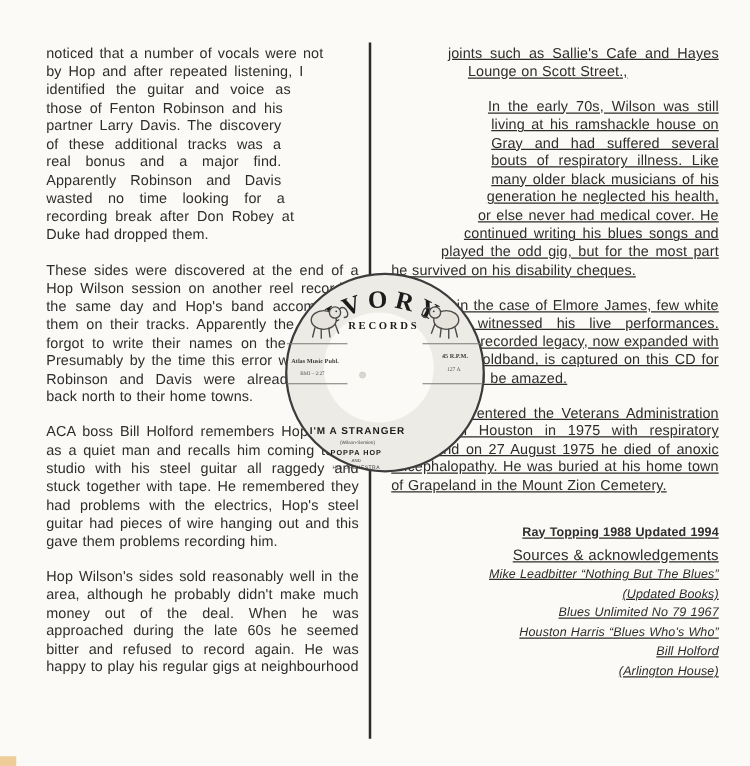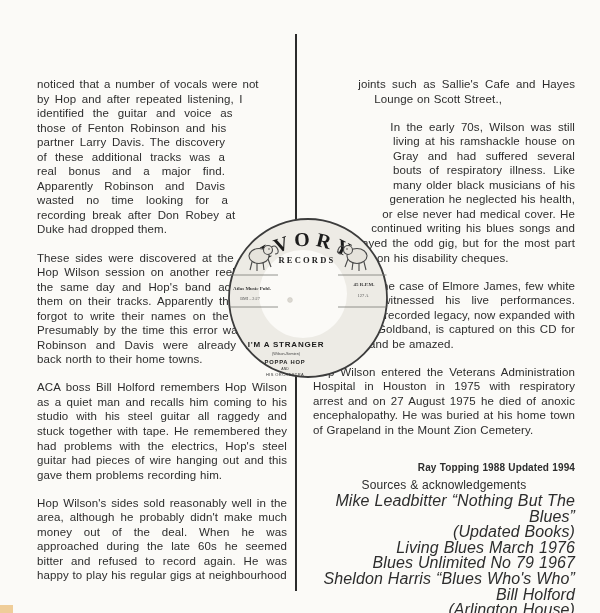--- a/index.html
+++ b/index.html
@@ -13,41 +13,40 @@
   .divider{
     position:absolute;left:295px;top:34px;width:1.5px;height:557px;
     background:#2b2b2b;z-index:1;
   }
   .col{
     position:absolute;top:36px;
     font-size:11.5px;line-height:14.55px;
     text-align:justify;
     letter-spacing:0.1px;word-spacing:0.4px;
     z-index:1;
-    margin-top:41px;
   }
   .col p{margin:0 0 13.5px 0;}
   .col p:last-child{margin-bottom:0;}
   .col-left{left:37px;width:250px;}
-  .col-right{left:313px;width:262px;}
+  .col-right{left:313px;width:262px;text-decoration:underline;}
   .wrap-spacer-left{
     float:right;width:62px;height:170px;margin-top:177px;
     shape-outside:circle(80px at 83px 85px);shape-margin:6px;
   }
   .wrap-spacer-right{
     float:left;width:80px;height:170px;margin-top:177px;
     shape-outside:circle(80px at -4px 85px);shape-margin:6px;
   }
   .record{
     position:absolute;left:226px;top:216px;width:164px;height:164px;z-index:2;
   }
   .credits{margin-top:22px;text-align:right;}
   .credit-byline{font-weight:bold;font-size:10px;line-height:16px;margin-bottom:2px;}
-  .credit-heading{font-size:12px;line-height:15.5px;text-align:center;}
-  .credit-src{font-style:italic;font-size:16px;line-height:15.6px;}
+  .credit-heading{font-size:12px;line-height:15.5px;}
+  .credit-src{font-style:italic;font-size:10px;line-height:15.6px;}
   .scan-artifact{
     position:absolute;left:0;top:605px;width:13px;height:8px;
     background:#ecc488;opacity:.85;z-index:3;
   }
 </style>
 </head>
 <body>
 
 <div class="page">
 
@@ -66,23 +65,22 @@
     <p>joints such as Sallie's Cafe and Hayes Lounge on Scott Street.,</p>
     <p>In the early 70s, Wilson was still living at his ramshackle house on Gray and had suffered several bouts of respiratory illness. Like many older black musicians of his generation he neglected his health, or else never had medical cover. He continued writing his blues songs and played the odd gig, but for the most part he survived on his disability cheques.</p>
     <p>Sadly, as in the case of Elmore James, few white folks ever witnessed his live performances. However, his recorded legacy, now expanded with tracks from Goldband, is captured on this CD for all to hear and be amazed.</p>
     <p>Hop Wilson entered the Veterans Administration Hospital in Houston in 1975 with respiratory arrest and on 27 August 1975 he died of anoxic encephalopathy. He was buried at his home town of Grapeland in the Mount Zion Cemetery.</p>
 
     <div class="credits">
       <div class="credit-byline">Ray Topping 1988 Updated 1994</div>
       <div class="credit-heading">Sources &amp; acknowledgements</div>
       <div class="credit-src">Mike Leadbitter “Nothing But The Blues”</div>
       <div class="credit-src">(Updated Books)</div>
-      <div class="credit-src">Living Blues March 1976</div>
       <div class="credit-src">Blues Unlimited No 79 1967</div>
-      <div class="credit-src">Sheldon Harris “Blues Who's Who”</div>
+      <div class="credit-src">Houston Harris “Blues Who's Who”</div>
       <div class="credit-src">Bill Holford</div>
       <div class="credit-src">(Arlington House)</div>
     </div>
   </div>
 
   <svg class="record" viewBox="0 0 164 164" aria-hidden="true">
     <circle cx="82" cy="82" r="79" fill="#edebe5" stroke="#3c3c3c" stroke-width="1.8"></circle>
 
     <circle cx="77" cy="78" r="44" fill="#fbfaf7"></circle>
     <circle cx="64" cy="84" r="2.4" fill="#dcd9d2" stroke="#c9c6bf" stroke-width="0.6"></circle>

